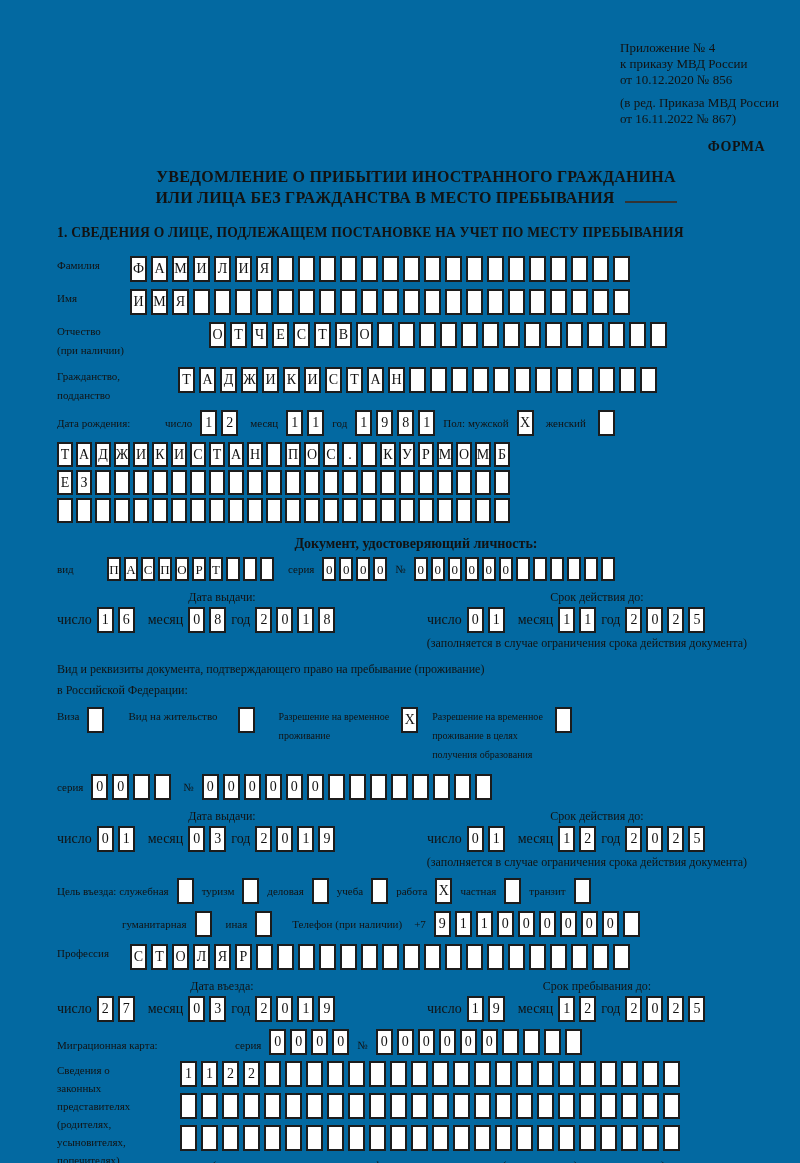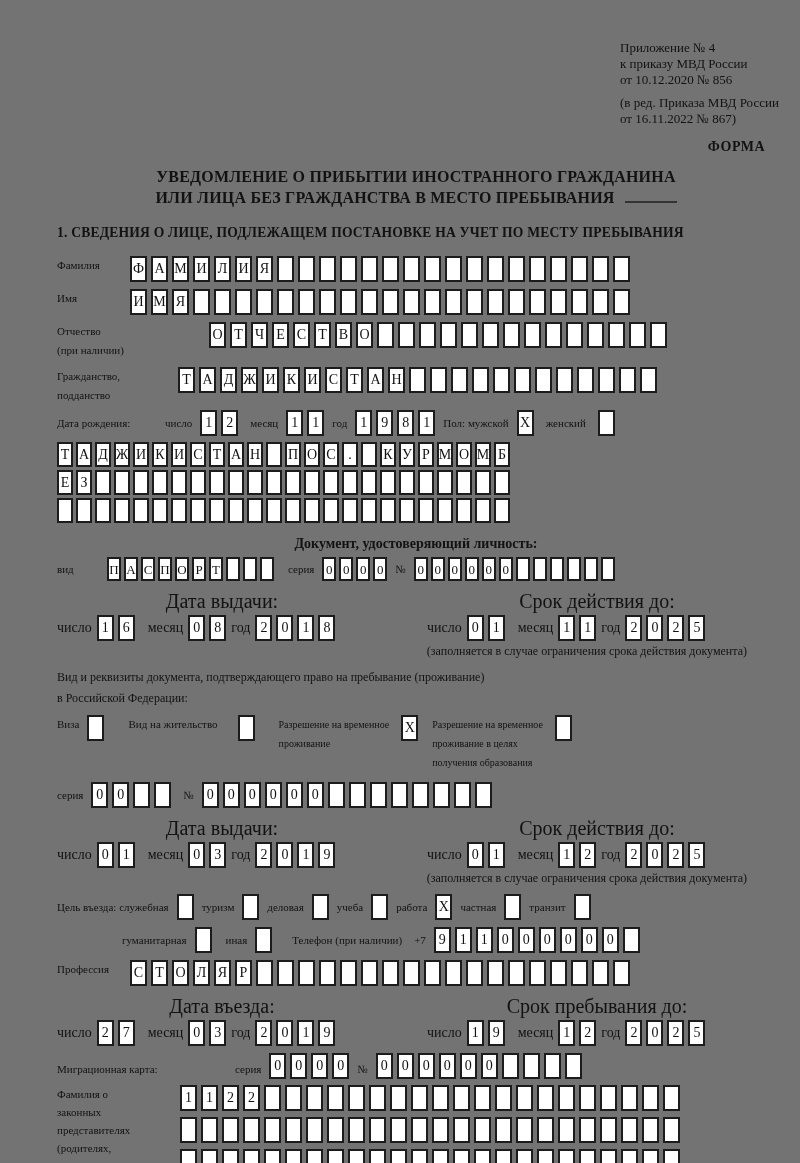--- a/index.html
+++ b/index.html
@@ -1,18 +1,18 @@
 <!DOCTYPE html>
 <html><head>
 <meta charset="utf-8">
 <style>
   * { box-sizing: border-box; }
   html,body { margin:0; padding:0; background:#ffffff; }
   body { font-family:"Liberation Serif","DejaVu Serif",serif; color:#121212; }
-  .page { width:800px; height:1163px; padding:40px 25px 8px 57px; overflow:hidden; position:relative; background:#737373; }
+  .page { width:800px; height:1163px; padding:40px 25px 8px 57px; overflow:hidden; position:relative; background:#0369a1; }
 
   
   .appendix { margin-left:563px; width:210px; font-size:13px; line-height:16px; }
   .appendix .grp2 { margin-top:7px; }
   .forma { text-align:right; margin:12px 10px 0 0; font-weight:bold; font-size:14px; letter-spacing:.5px; }
 
   .title { text-align:center; font-weight:bold; font-size:16px; line-height:21px; margin-top:11px; letter-spacing:.2px; }
   .blank-line { display:inline-block; width:52px; border-bottom:2px solid #333; height:14px; margin-left:10px; }
   .section { font-weight:bold; font-size:13.6px; margin-top:17px; white-space:nowrap; letter-spacing:.2px; }
 
@@ -22,21 +22,21 @@
 
   .cells { display:flex; gap:4px; flex:none; }
   .cell { width:17px; height:26px; border:2px solid #1c1c1c; display:flex; align-items:center; justify-content:center; font-size:14px; line-height:1; flex:none; background:#fff; }
   .cells.md { gap:3px; } .cells.md .cell { width:16px; height:25px; }
   .cells.sm { gap:3px; } .cells.sm .cell { width:14px; height:24px; font-size:13px; }
 
   .w50{width:50px;} .w73{width:73px;} .w105{width:108px;} .w121{width:121px;} .w148{width:148px;} .w150{width:152px;} .w123{width:123px;} .w135{width:150px;}
   .ml8{margin-left:8px;} .ml12{margin-left:12px;} .ml14{margin-left:14px;} .ml20{margin-left:20px;} .ml24{margin-left:24px;} .ml28{margin-left:28px;} .ml65{margin-left:65px;}
 
   .dochdr { text-align:center; font-weight:bold; font-size:14px; margin-top:10px; }
-  .dhdr { display:flex; font-size:20px; margin-top:9px; }
+  .dhdr { display:flex; font-size:12px; margin-top:9px; }
   .dhdr .l { width:330px; text-align:center; flex:none; }
   .dhdr .r { width:340px; margin-left:40px; text-align:center; flex:none; }
   .daterow { display:flex; margin-top:2px; align-items:flex-start; }
   .dgrp { display:flex; align-items:center; gap:5px; flex:none; }
   .dgrp .dl { font-size:14px; }
   .dgrp.left { width:370px; }
   .note { font-size:12px; text-align:right; margin:3px 28px 0 0; }
   .para { font-size:12px; line-height:21px; margin-top:8px; }
   .repnote { font-size:12.4px; margin:8px 0 0 32px; }
   .colstack > div { margin-bottom:3px; }
@@ -638,21 +638,21 @@
         <span class="cell">0</span>
         <span class="cell"></span>
         <span class="cell"></span>
         <span class="cell"></span>
         <span class="cell"></span>
       </span>
   </div>
 
   <div class="row" style="margin-top:6px;">
     <div class="lbl w123" style="line-height:18px;">
-      <span>Фамилия о</span><br>
+      <span>Сведения о</span><br>
       <span>законных</span><br>
       <span>представителях</span><br>
       <span>(родителях,</span><br>
       <span>усыновителях,</span><br>
       <span>попечителях)</span>
     </div>
     <div>
       <div class="cells" style="margin-bottom:6px;">
           <span class="cell">1</span>
           <span class="cell">1</span>

